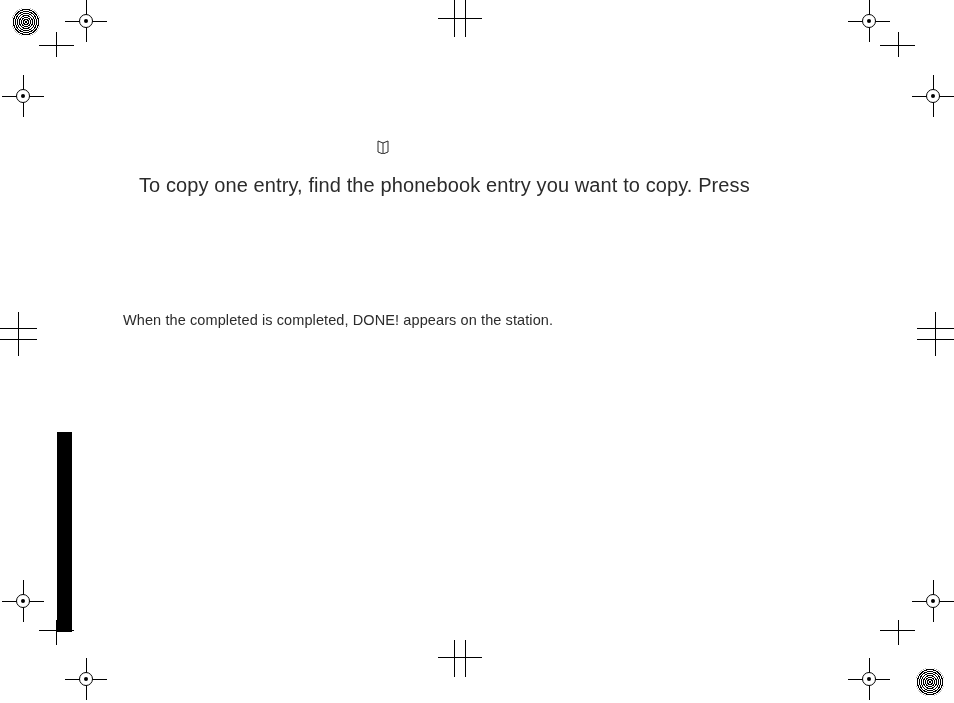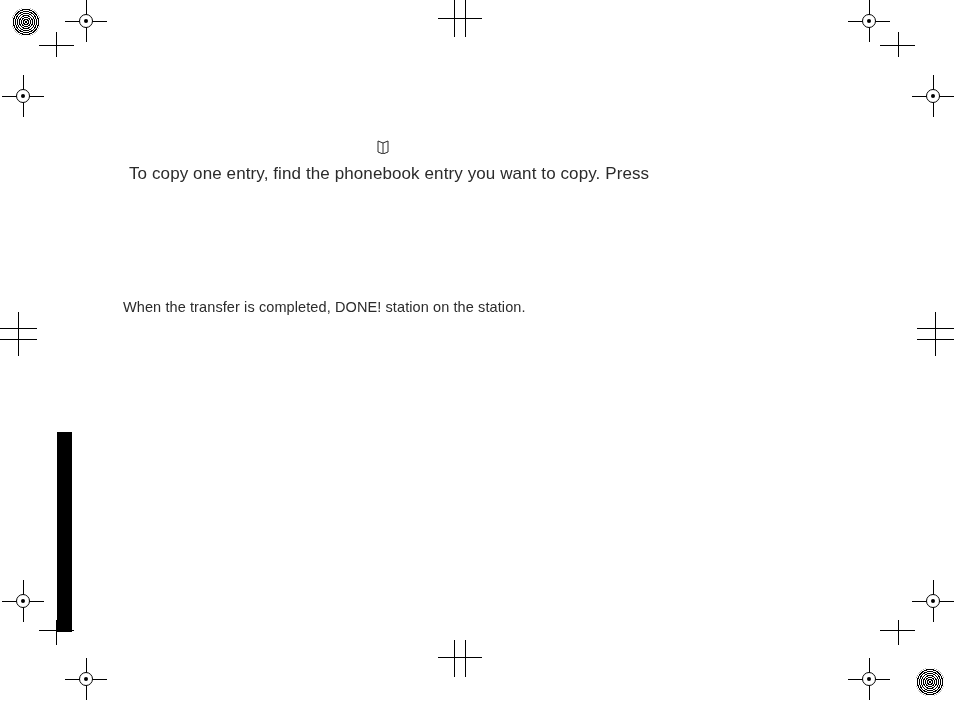--- a/index.html
+++ b/index.html
@@ -89,24 +89,24 @@
     margin-bottom: 4px;
     padding-left: 254px;
   }
   .book-icon {
     font-size: 14px;
     line-height: 1;
     color: #2b2b2b;
     display: inline-block;
   }
   .line1 {
-    font-size: 17px;
+    font-size: 20px;
     letter-spacing: 0.1px;
     color: #2b2b2b;
-    margin: 6px;
+    margin: 16px;
   }
   .line2 {
     font-size: 14.5px;
     letter-spacing: 0.1px;
     color: #2b2b2b;
     margin: 0;
     margin-top: 115px;
   }
 
   svg { display: block; }
@@ -194,14 +194,14 @@
 <div class="page-text">
   <div class="icon-row">
     <span class="book-icon">
       <svg width="12" height="14" viewBox="0 0 12 14">
         <path d="M1 1 L6 3 L11 1 L11 12 L6 14 L1 12 Z" fill="none" stroke="#2b2b2b" stroke-width="1"></path>
         <line x1="6" y1="3" x2="6" y2="14" stroke="#2b2b2b" stroke-width="1"></line>
       </svg>
     </span>
   </div>
   <p class="line1">To copy one entry, find the phonebook entry you want to copy. Press</p>
-  <p class="line2">When the transfer is completed, DONE! station on the station.</p>
+  <p class="line2">When the completed is completed, DONE! appears on the station.</p>
 </div>
 
 </body></html>

